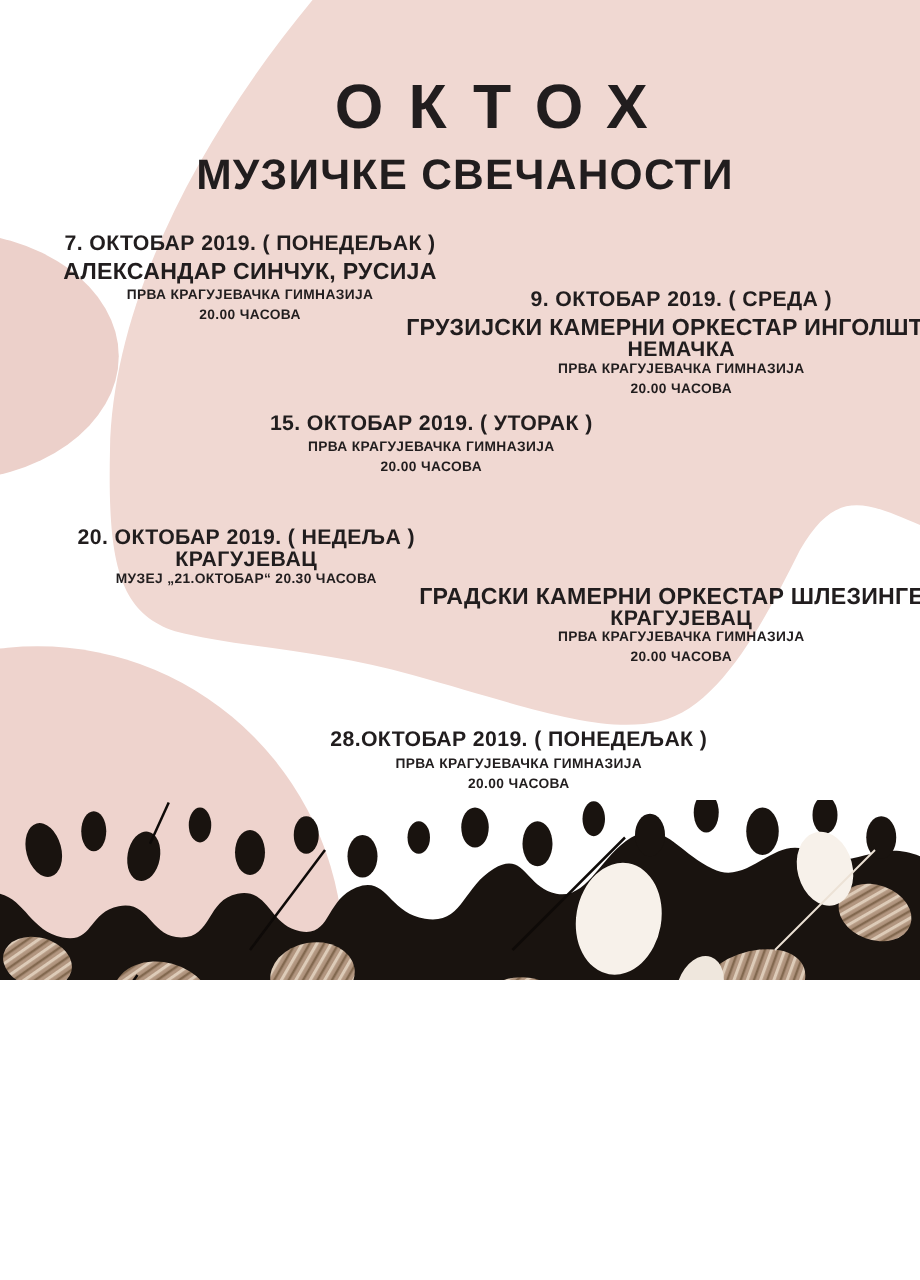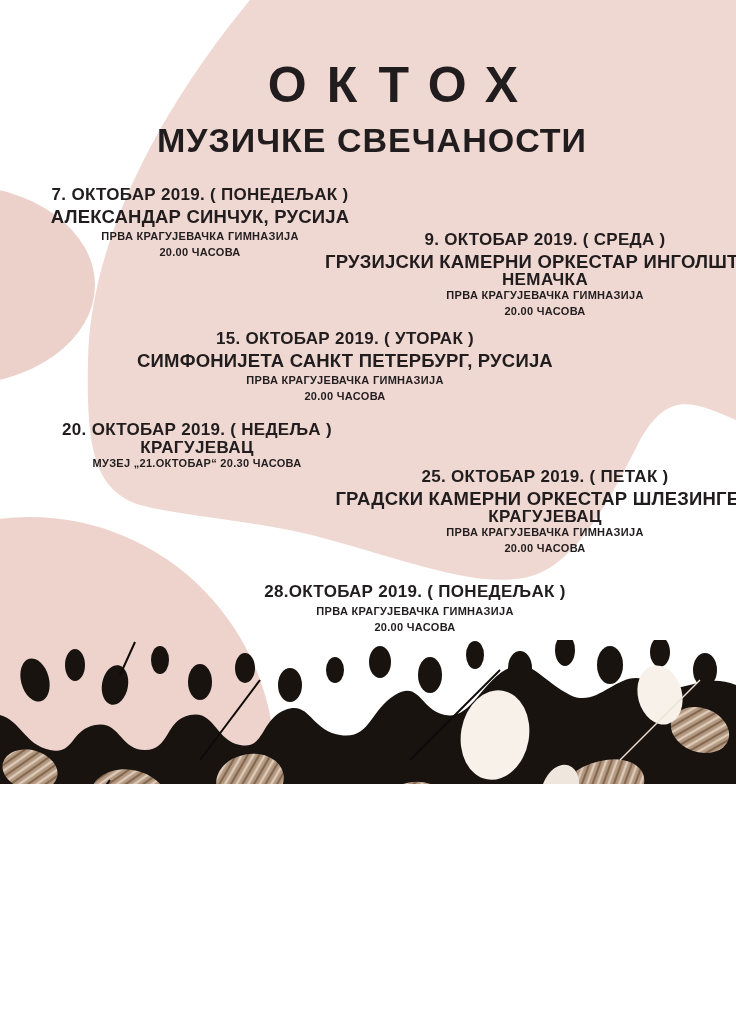--- a/index.html
+++ b/index.html
@@ -78,33 +78,31 @@
   <div class="event" style="left:357px;top:229px;width:376px">
     <span class="l date">9. ОКТОБАР 2019. ( СРЕДА )</span>
     <span class="l artist">ГРУЗИЈСКИ КАМЕРНИ ОРКЕСТАР ИНГОЛШТАТ,</span>
     <span class="l country">НЕМАЧКА</span>
     <span class="l venue">ПРВА КРАГУЈЕВАЧКА ГИМНАЗИЈА</span>
     <span class="l timeln">20.00 ЧАСОВА</span>
   </div>
 
   <div class="event" style="left:145px;top:328px;width:400px">
     <span class="l date">15. ОКТОБАР 2019. ( УТОРАК )</span>
-    <span class="l artist">СИМФОНИЈЕТА САНКТ ПЕТЕРБУРГ, РУСИЈА</span>
     <span class="l venue">ПРВА КРАГУЈЕВАЧКА ГИМНАЗИЈА</span>
     <span class="l timeln">20.00 ЧАСОВА</span>
   </div>
 
   <div class="event" style="left:17px;top:419px;width:360px">
     <span class="l date">20. ОКТОБАР 2019. ( НЕДЕЉА )</span>
     <span class="l country">КРАГУЈЕВАЦ</span>
     <span class="l venue">МУЗЕЈ „21.ОКТОБАР“ 20.30 ЧАСОВА</span>
   </div>
 
   <div class="event" style="left:357px;top:466px;width:376px">
-    <span class="l date">25. ОКТОБАР 2019. ( ПЕТАК )</span>
     <span class="l artist">ГРАДСКИ КАМЕРНИ ОРКЕСТАР ШЛЕЗИНГЕР,</span>
     <span class="l country">КРАГУЈЕВАЦ</span>
     <span class="l venue">ПРВА КРАГУЈЕВАЧКА ГИМНАЗИЈА</span>
     <span class="l timeln">20.00 ЧАСОВА</span>
   </div>
 
   <div class="event" style="left:195px;top:581px;width:440px">
     <span class="l date">28.ОКТОБАР 2019. ( ПОНЕДЕЉАК )</span>
     <span class="l venue">ПРВА КРАГУЈЕВАЧКА ГИМНАЗИЈА</span>
     <span class="l timeln">20.00 ЧАСОВА</span>

